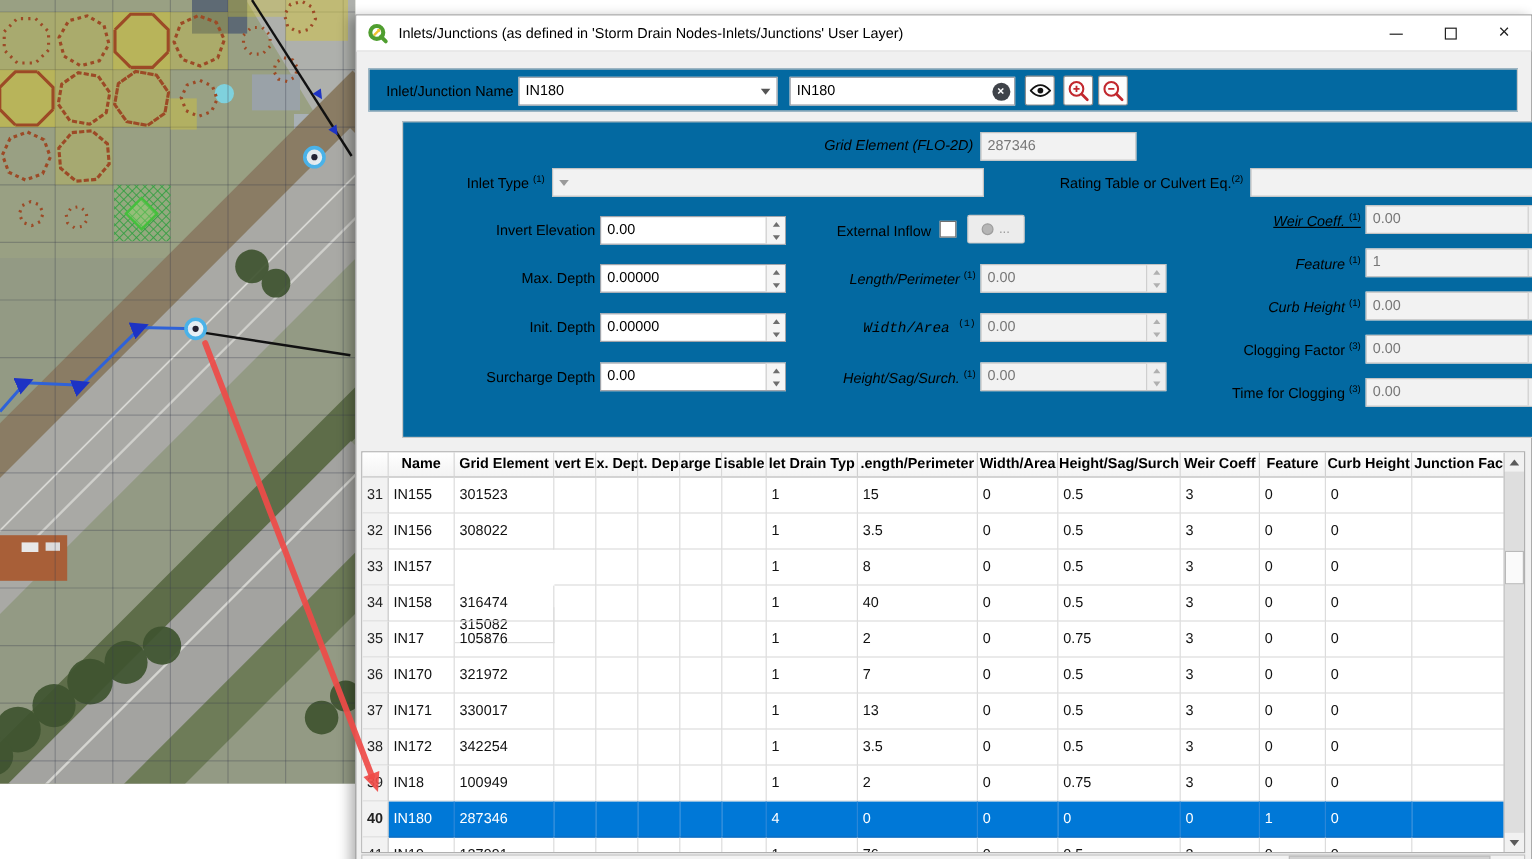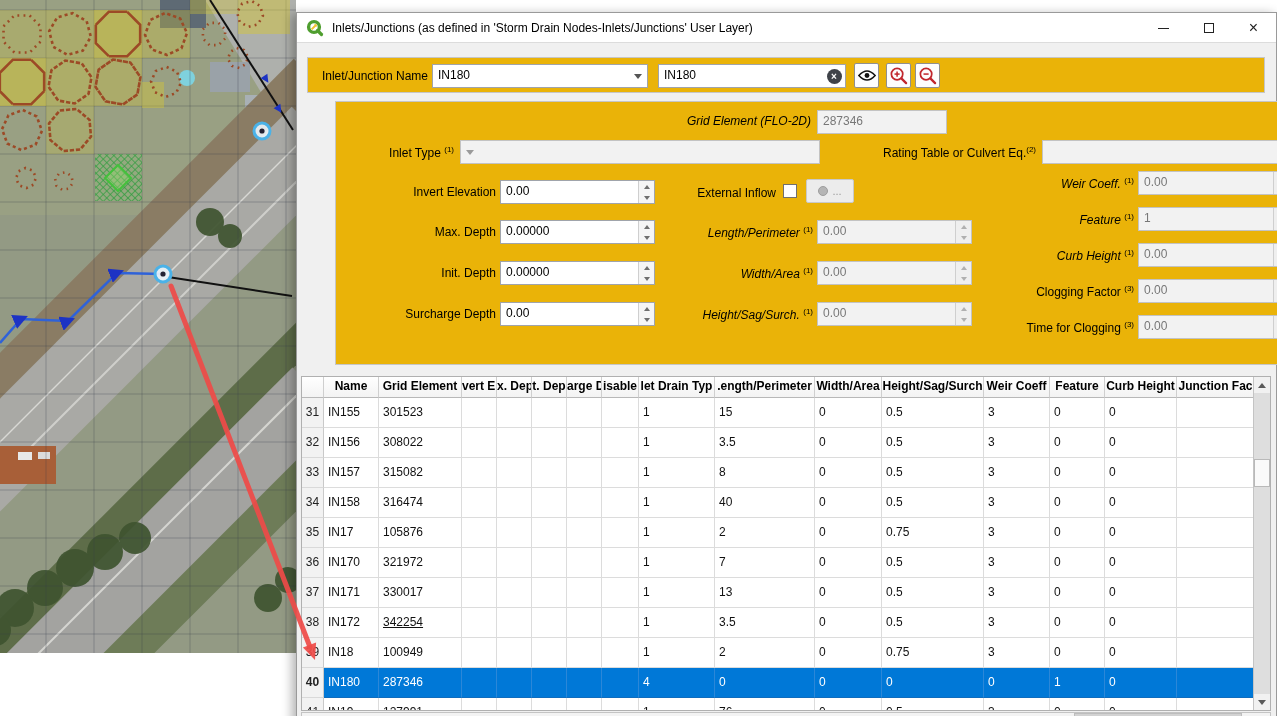--- a/index.html
+++ b/index.html
@@ -17,21 +17,21 @@
   #titlebar { position:absolute; left:0; top:0; width:100%; height:30px; background:#ffffff;
               border-bottom:1px solid #dcdcdc; display:flex; align-items:center; }
   #titlebar .ticon { margin-left:9px; width:18px; height:18px; }
   #titlebar .ttext { margin-left:8px; font-size:12px; color:#000; }
   #wincontrols { position:absolute; right:0; top:0; height:30px; display:flex; }
   .winbtn { width:45px; height:30px; display:flex; align-items:center; justify-content:center; }
   .winbtn .minbar { width:11px; height:1px; background:#222; }
   .winbtn .maxbox { width:10px; height:10px; border:1px solid #222; }
   .winbtn.close { font-size:16px; color:#222; line-height:28px; }
 
-  .groupbox { position:absolute; border:1px solid #c6c6c6; background:#eab308; }
+  .groupbox { position:absolute; border:1px solid #c6c6c6; background:#0369a1; }
   #toolbarbox { left:10px; top:44px; width:958px; height:36px; }
   #formbox    { left:10px; top:88px; width:958px; height:264px;margin-left:28px; }
 
   .lbl { position:absolute; font-size:12px; color:#000; text-align:right; white-space:nowrap; }
   .lbl.it span.t { font-style:italic; }
   .lbl sup { font-size:8px; }
 
   .combo, .tinput, .spin { position:absolute; height:24px; background:#fff; border:1px solid #a0a4ab;
                            display:flex; align-items:stretch; font-size:12px; color:#000; }
   .combo .val, .tinput .val, .spin .val { flex:1; padding:3px 5px; overflow:hidden; white-space:nowrap; }
@@ -362,42 +362,42 @@
       <div class="lbl it" style="left:297px; top:123px; width:180px;">
         <span class="t">Length/Perimeter</span>&nbsp;<sup>(1)</sup>
       </div>
       <div class="spin dis" style="left:481px; top:118px; width:155px;">
         <span class="val">0.00</span>
         <span class="btns">
             <i class="up"></i>
             <i class="dn"></i>
           </span>
       </div>
-      <div class="lbl it" style="left:297px; top:164px; width:180px;">
+      <div class="lbl it" style="left:297px; top:164px; width:180px;font-family:Liberation Mono, monospace;">
         <span class="t">Width/Area</span>&nbsp;<sup>(1)</sup>
       </div>
       <div class="spin dis" style="left:481px; top:159px; width:155px;">
         <span class="val">0.00</span>
         <span class="btns">
             <i class="up"></i>
             <i class="dn"></i>
           </span>
       </div>
       <div class="lbl it" style="left:297px; top:205px; width:180px;">
         <span class="t">Height/Sag/Surch.</span>&nbsp;<sup>(1)</sup>
       </div>
       <div class="spin dis" style="left:481px; top:200px; width:155px;">
         <span class="val">0.00</span>
         <span class="btns">
             <i class="up"></i>
             <i class="dn"></i>
           </span>
       </div>
 
-      <div class="lbl it" style="left:608px; top:74px; width:190px;">
+      <div class="lbl it" style="left:608px; top:74px; width:190px;text-decoration:underline;">
         <span class="t">Weir Coeff.</span>&nbsp;<sup>(1)</sup>
       </div>
       <div class="spin dis" style="left:802px; top:69px; width:152px;">
         <span class="val">0.00</span>
         <span class="btns">
             <i class="up"></i>
             <i class="dn"></i>
           </span>
       </div>
       <div class="lbl it" style="left:608px; top:110px; width:190px;">
@@ -495,21 +495,21 @@
             <div class="td" style="width: 67px;">0</div>
             <div class="td" style="width: 102px;">0.5</div>
             <div class="td" style="width: 66px;">3</div>
             <div class="td" style="width: 55px;">0</div>
             <div class="td" style="width: 72px;">0</div>
             <div class="td" style="width: 78px;"></div>
           </div>
           <div class="trow">
             <div class="tnum" style="width: 22px;">33</div>
             <div class="td" style="width: 55px;">IN157</div>
-            <div class="td" style="width: 83px;">315082</div>
+            <div class="td" style="width: 83px; margin-top: 48px;">315082</div>
             <div class="td" style="width: 35px;"></div>
             <div class="td" style="width: 35px;"></div>
             <div class="td" style="width: 35px;"></div>
             <div class="td" style="width: 35px;"></div>
             <div class="td" style="width: 37px;"></div>
             <div class="td" style="width: 76px;">1</div>
             <div class="td" style="width: 100px;">8</div>
             <div class="td" style="width: 67px;">0</div>
             <div class="td" style="width: 102px;">0.5</div>
             <div class="td" style="width: 66px;">3</div>
@@ -585,21 +585,21 @@
             <div class="td" style="width: 67px;">0</div>
             <div class="td" style="width: 102px;">0.5</div>
             <div class="td" style="width: 66px;">3</div>
             <div class="td" style="width: 55px;">0</div>
             <div class="td" style="width: 72px;">0</div>
             <div class="td" style="width: 78px;"></div>
           </div>
           <div class="trow">
             <div class="tnum" style="width: 22px;">38</div>
             <div class="td" style="width: 55px;">IN172</div>
-            <div class="td" style="width: 83px; text-decoration: underline;">342254</div>
+            <div class="td" style="width: 83px;">342254</div>
             <div class="td" style="width: 35px;"></div>
             <div class="td" style="width: 35px;"></div>
             <div class="td" style="width: 35px;"></div>
             <div class="td" style="width: 35px;"></div>
             <div class="td" style="width: 37px;"></div>
             <div class="td" style="width: 76px;">1</div>
             <div class="td" style="width: 100px;">3.5</div>
             <div class="td" style="width: 67px;">0</div>
             <div class="td" style="width: 102px;">0.5</div>
             <div class="td" style="width: 66px;">3</div>

